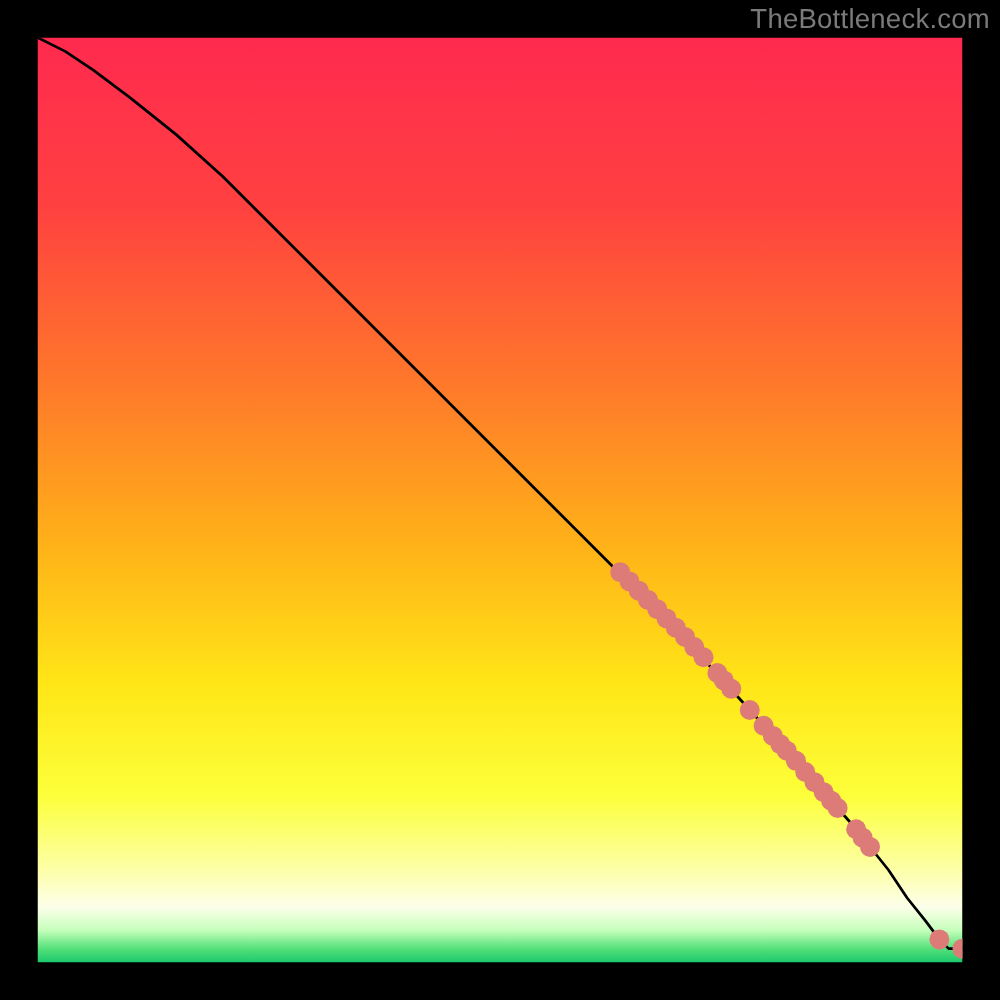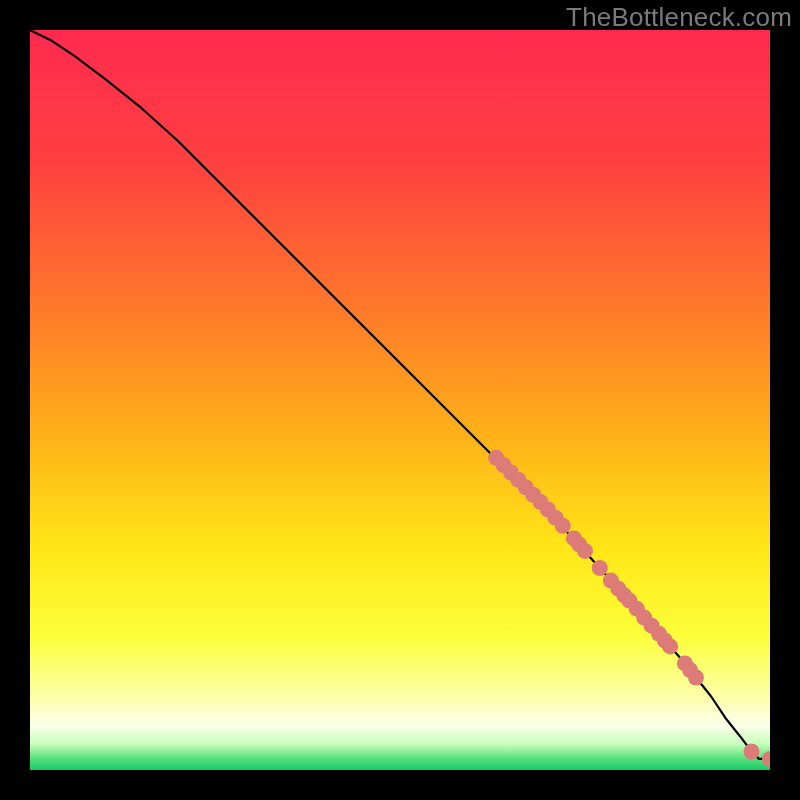--- a/index.html
+++ b/index.html
@@ -15,21 +15,21 @@
     position: relative;
     width: 800px;
     height: 800px;
     background: #000000;
   }
   .watermark {
     position: absolute;
     top: 2px;
     right: 8px;
     color: #7a7a7a;
-    font-size: 26px;
+    font-size: 22px;
     font-weight: 500;
     letter-spacing: 0.2px;
     z-index: 10;
   }
   .plot {
     position: absolute;
     left: 30px;
     top: 30px;
     width: 740px;
     height: 740px;

